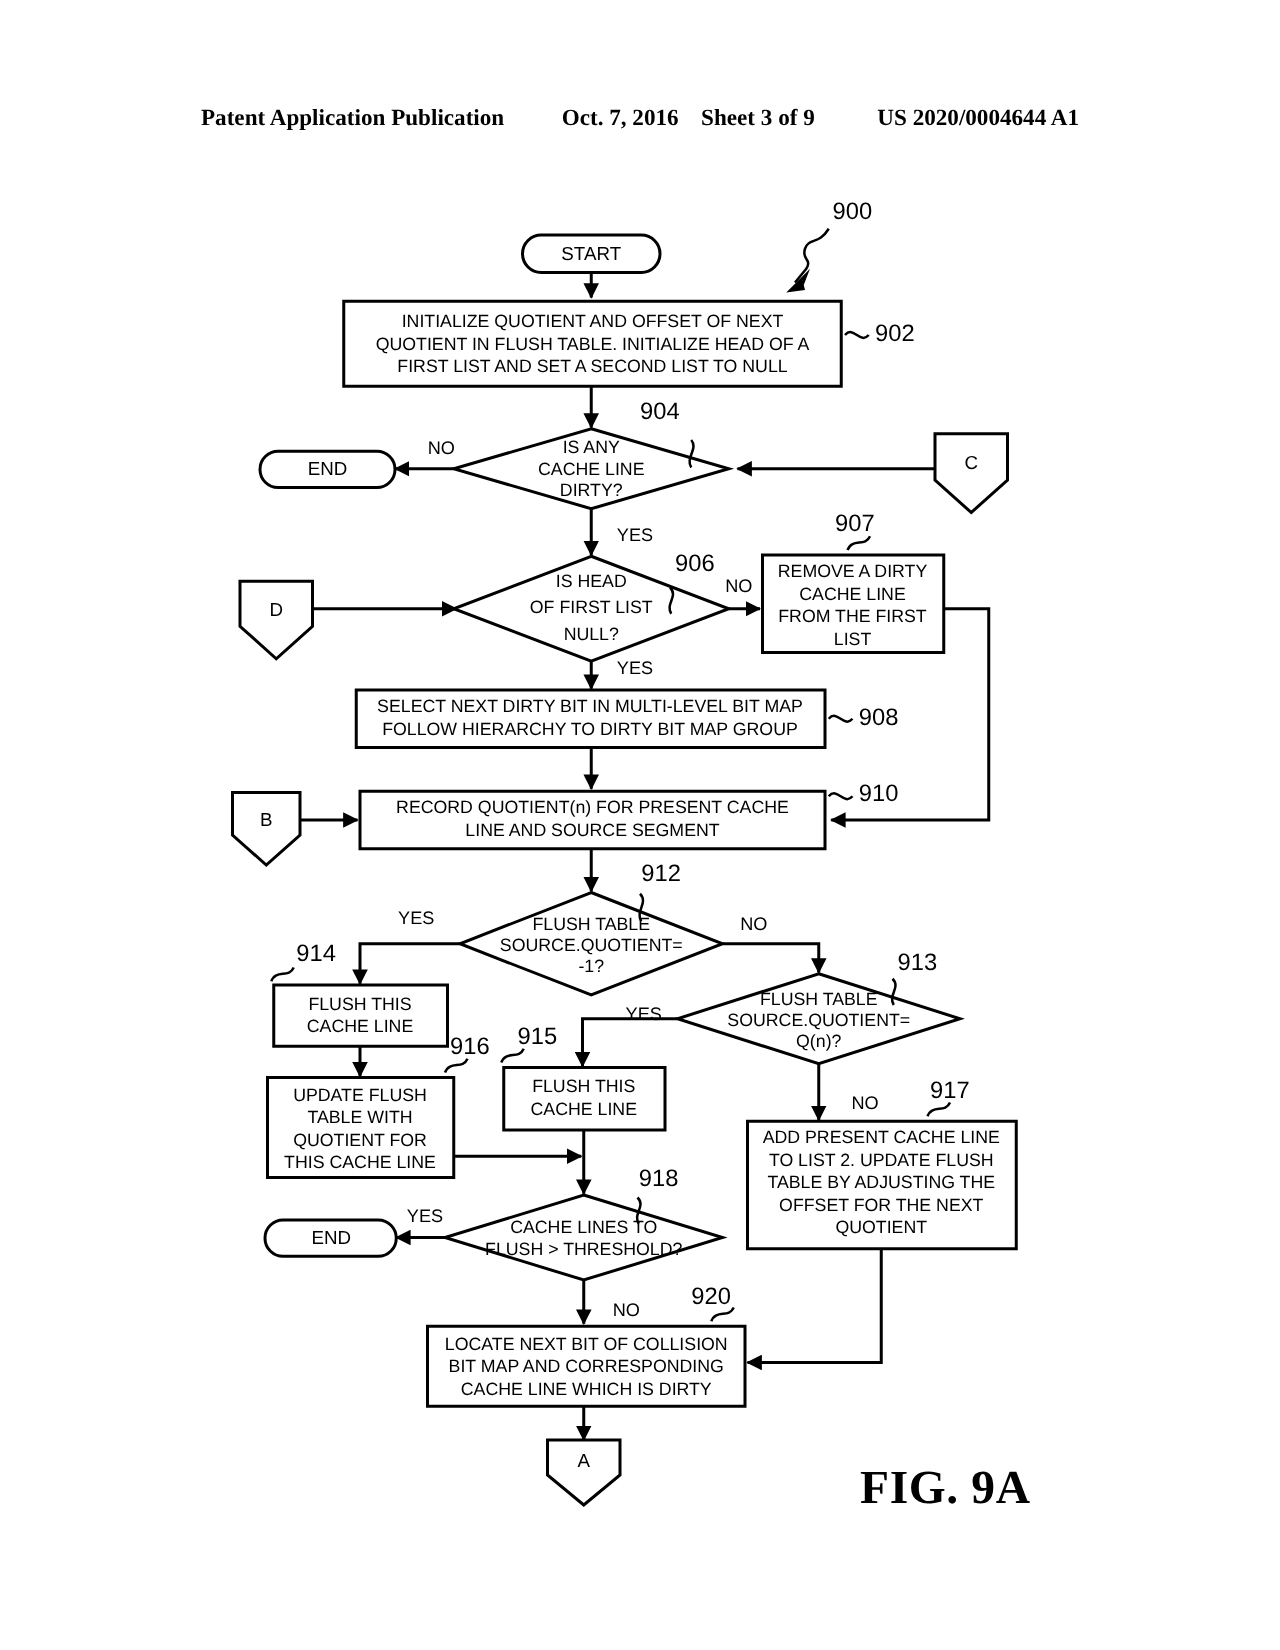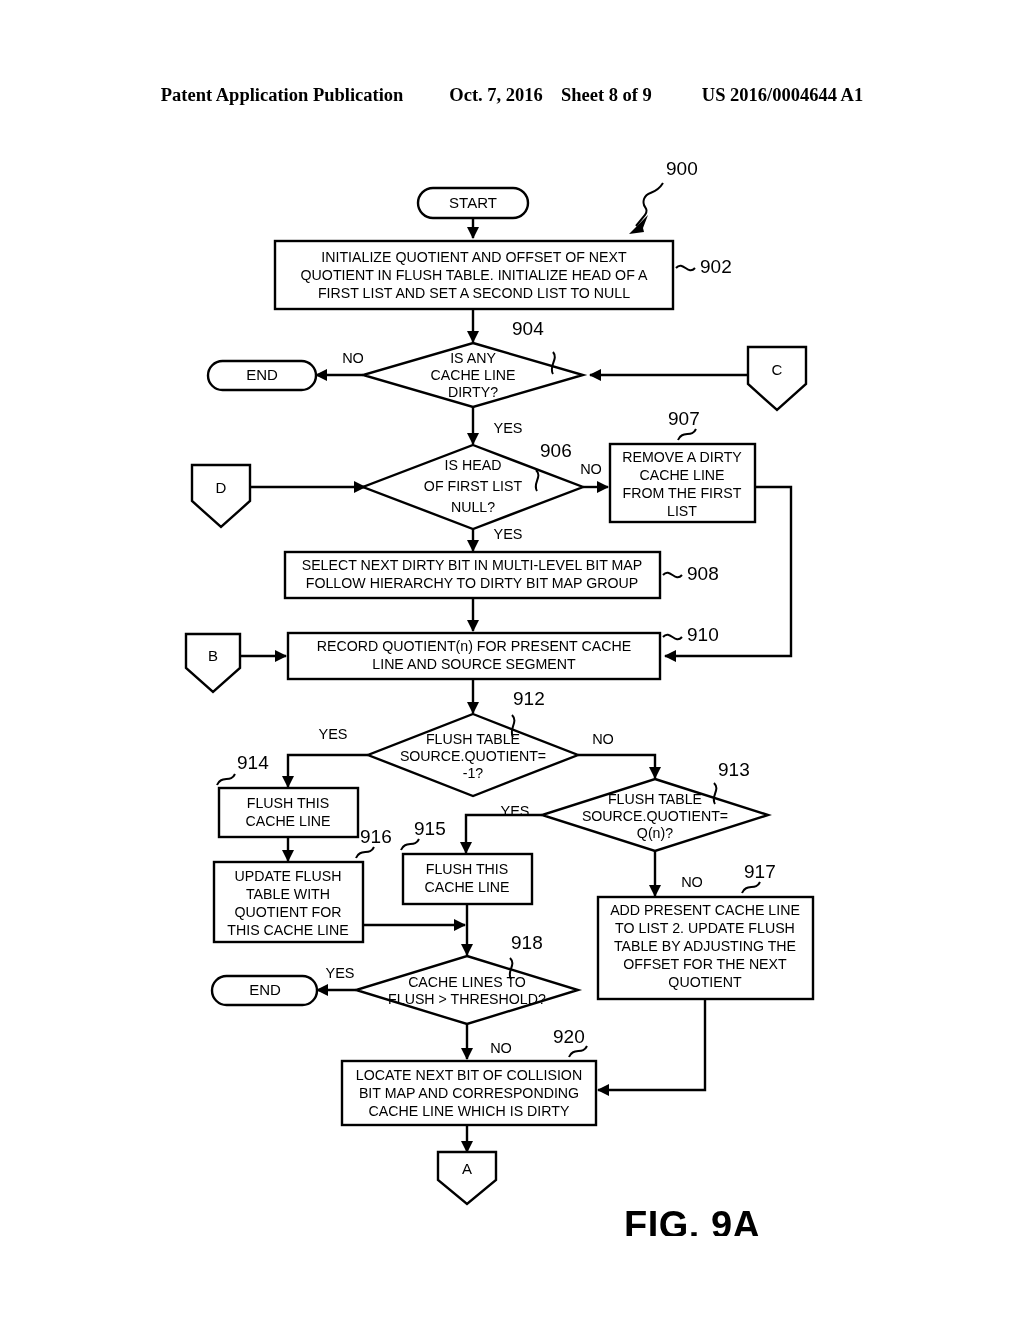--- a/index.html
+++ b/index.html
@@ -29,28 +29,27 @@
     color: #000;
     letter-spacing: 0px;
   }
   #header .h-pub { margin-right: 46px; }
   #header .h-date { margin-right: 18px; }
   #header .h-sheet { margin-right: 50px; }
   #header .h-pubno { }
 
   #figlabel {
     position: absolute;
-    left: 624px;
+    left: 688px;
     top: 1168px;
-    font-family: Liberation Sans, sans-serif;
+    font-family: Liberation Serif, serif;
     font-weight: bold;
     font-size: 38px;
     letter-spacing: 0.5px;
     color: #000;
-    margin-top: 36px;
   }
 
   svg { display: block; }
   .shape { fill: #ffffff; stroke: #000000; stroke-width: 2.4; }
   .conn { fill: none; stroke: #000000; stroke-width: 2.4; }
   .leader { fill: none; stroke: #000000; stroke-width: 2.0; }
   .txt {
     font-family: "Liberation Sans", sans-serif;
     font-size: 14.2px;
     fill: #000000;
@@ -80,22 +79,22 @@
   }
 </style>
 </head>
 <body>
 
 <div id="page">
 
   <div id="header">
     <span class="h-pub">Patent Application Publication</span>
     <span class="h-date">Oct. 7, 2016</span>
-    <span class="h-sheet">Sheet 8 of 9</span>
-    <span class="h-pubno">US 2016/0004644 A1</span>
+    <span class="h-sheet">Sheet 3 of 9</span>
+    <span class="h-pubno">US 2020/0004644 A1</span>
   </div>
 
   <svg id="flowchart" width="1024" height="1320" viewBox="0 0 1024 1320">
 
     <defs>
       <marker id="arrow" viewBox="0 0 10 10" refX="9.2" refY="5" markerWidth="5.2" markerHeight="5.2" orient="auto-start-reverse">
         <path d="M 0 0 L 10 5 L 0 10 z" fill="#000000"></path>
       </marker>
     </defs>
 

